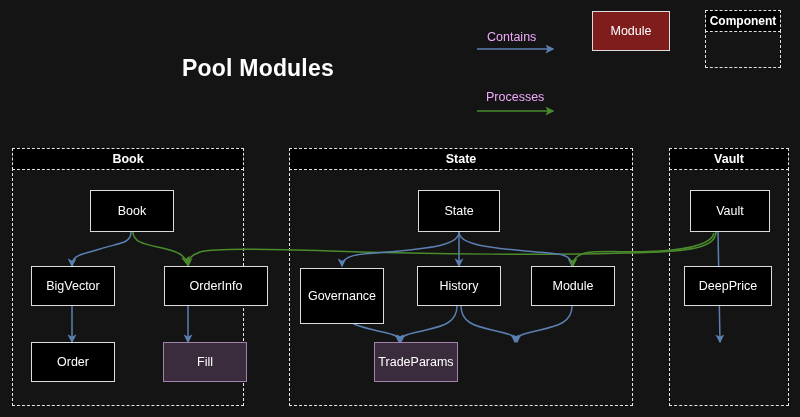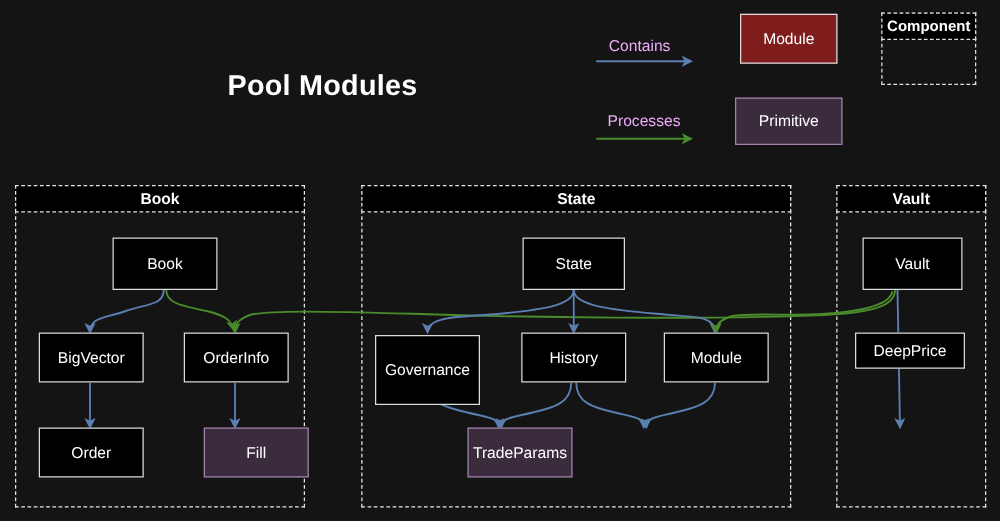--- a/index.html
+++ b/index.html
@@ -127,21 +127,20 @@
 <body>
 
 <div id="root">
 
   <div id="title">Pool Modules</div>
 
   <div class="legend-label" id="legend-contains-label">Contains</div>
   <div class="legend-label" id="legend-processes-label">Processes</div>
 
   <div class="legend-box" id="legend-module-box">Module</div>
-  <div class="legend-box" id="legend-primitive-box">Primitive</div>
 
   <div id="legend-component-wrap"></div>
   <div id="legend-component-header">Component</div>
 
   <div class="section" id="section-book"></div>
   <div class="section-header" id="header-book">Book</div>
 
   <div class="section" id="section-state"></div>
   <div class="section-header" id="header-state">State</div>
 
@@ -195,26 +194,26 @@
     </g>
 
     <g fill="none" stroke-width="1.5">
       <path stroke="#5b7fb0" marker-end="url(#arrow-blue)" d="M 477 49 L 553 49"></path>
       <path stroke="#4a8b2c" marker-end="url(#arrow-green)" d="M 477 111 L 553 111"></path>
     </g>
   </svg>
 
   <div class="node module" style="left:90px; top:190px; width:84px; height:42px;">Book</div>
   <div class="node module" style="left:31px; top:266px; width:84px; height:40px;">BigVector</div>
-  <div class="node module" style="left:147px; top:266px; width:84px; height:40px;">OrderInfo</div>
+  <div class="node module" style="left:164px; top:266px; width:104px; height:40px;">OrderInfo</div>
   <div class="node module" style="left:31px; top:342px; width:84px; height:40px;">Order</div>
   <div class="node primitive" style="left:147px; top:342px; width:84px; height:40px;">Fill</div>
 
   <div class="node module" style="left:418px; top:190px; width:82px; height:42px;">State</div>
   <div class="node module" style="left:300px; top:268px; width:84px; height:56px;">Governance</div>
   <div class="node module" style="left:417px; top:266px; width:84px; height:40px;">History</div>
   <div class="node module" style="left:531px; top:266px; width:84px; height:40px;">Module</div>
   <div class="node primitive" style="left:358px; top:342px; width:84px; height:40px;">TradeParams</div>
 
   <div class="node module" style="left:690px; top:190px; width:80px; height:42px;">Vault</div>
-  <div class="node module" style="left:684px; top:266px; width:88px; height:29px;">DeepPrice</div>
+  <div class="node module" style="left:684px; top:266px; width:88px; height:40px;">DeepPrice</div>
 
 </div>
 
 </body></html>

